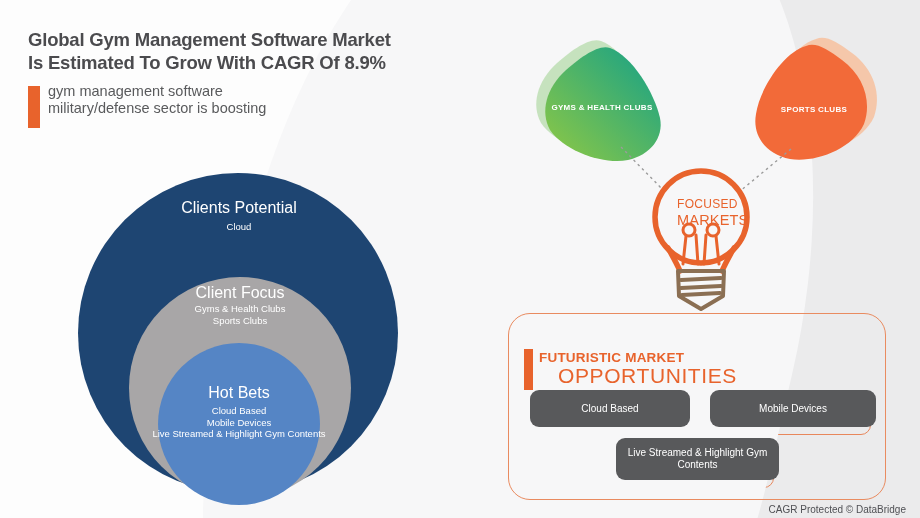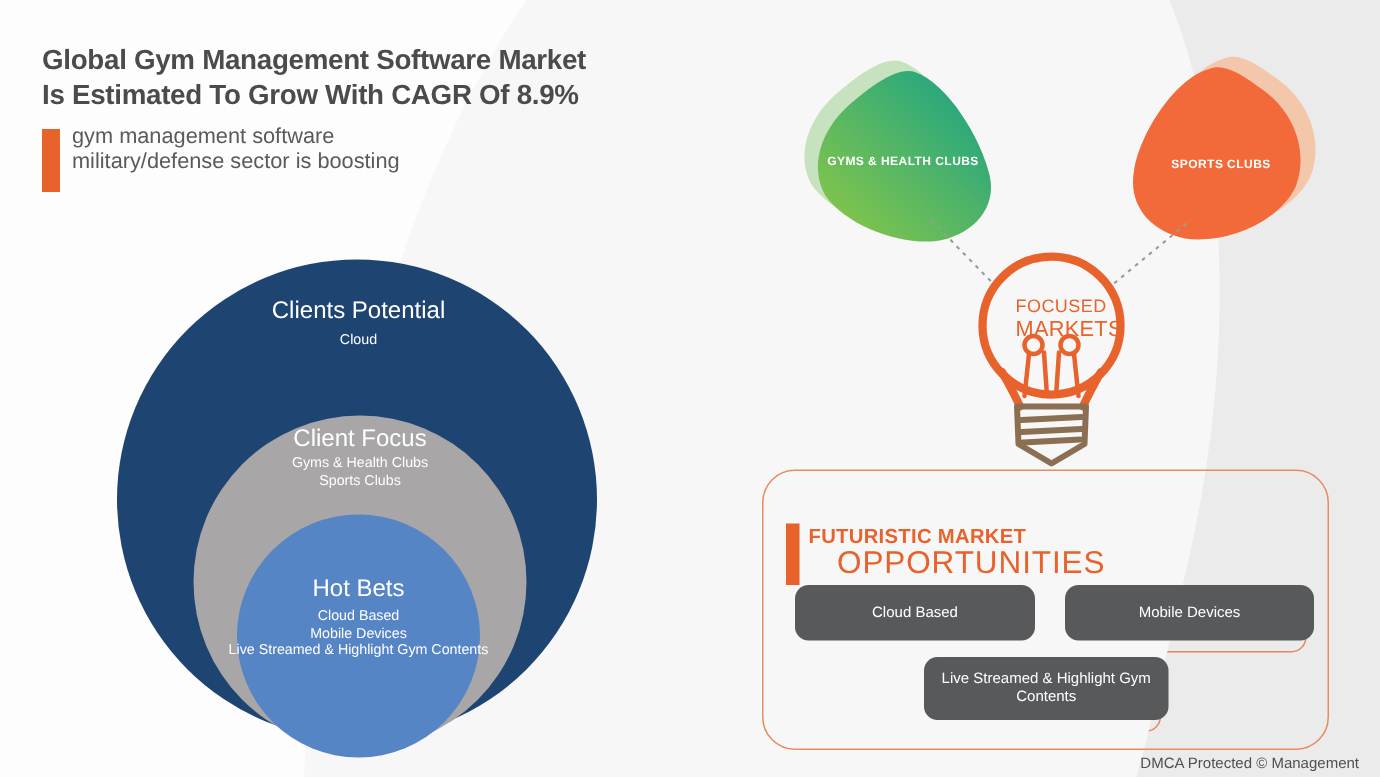--- a/index.html
+++ b/index.html
@@ -137,13 +137,13 @@
 
 <div class="abs opp-box"></div>
 <div class="abs opp-bar"></div>
 <div class="abs opp-h1">FUTURISTIC MARKET</div>
 <div class="abs opp-h2">OPPORTUNITIES</div>
 
 <div class="abs opp-btn btn1">Cloud Based</div>
 <div class="abs opp-btn btn2">Mobile Devices</div>
 <div class="abs opp-btn btn3">Live Streamed &amp; Highlight Gym Contents</div>
 
-<div class="abs footer">DMCA Protected © Management</div>
+<div class="abs footer">CAGR Protected © DataBridge</div>
 
 </body></html>

